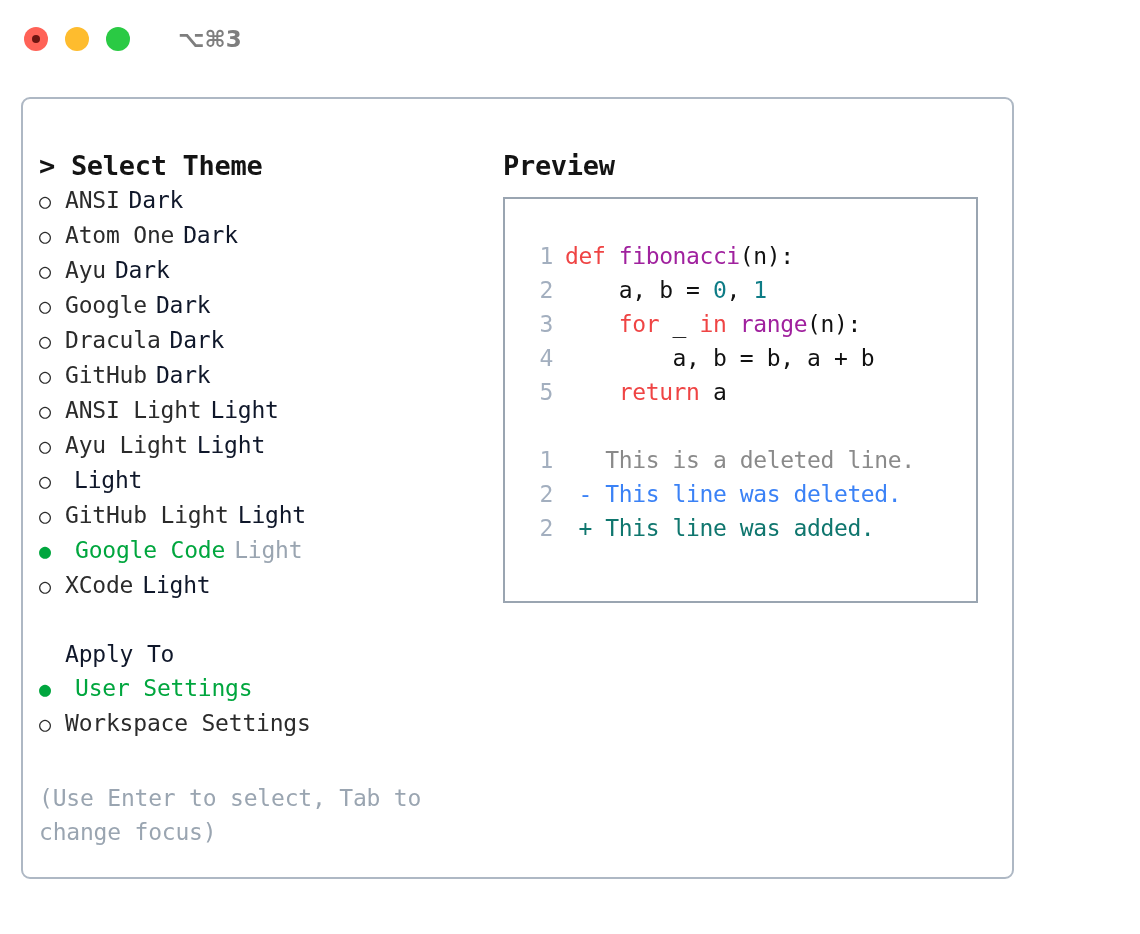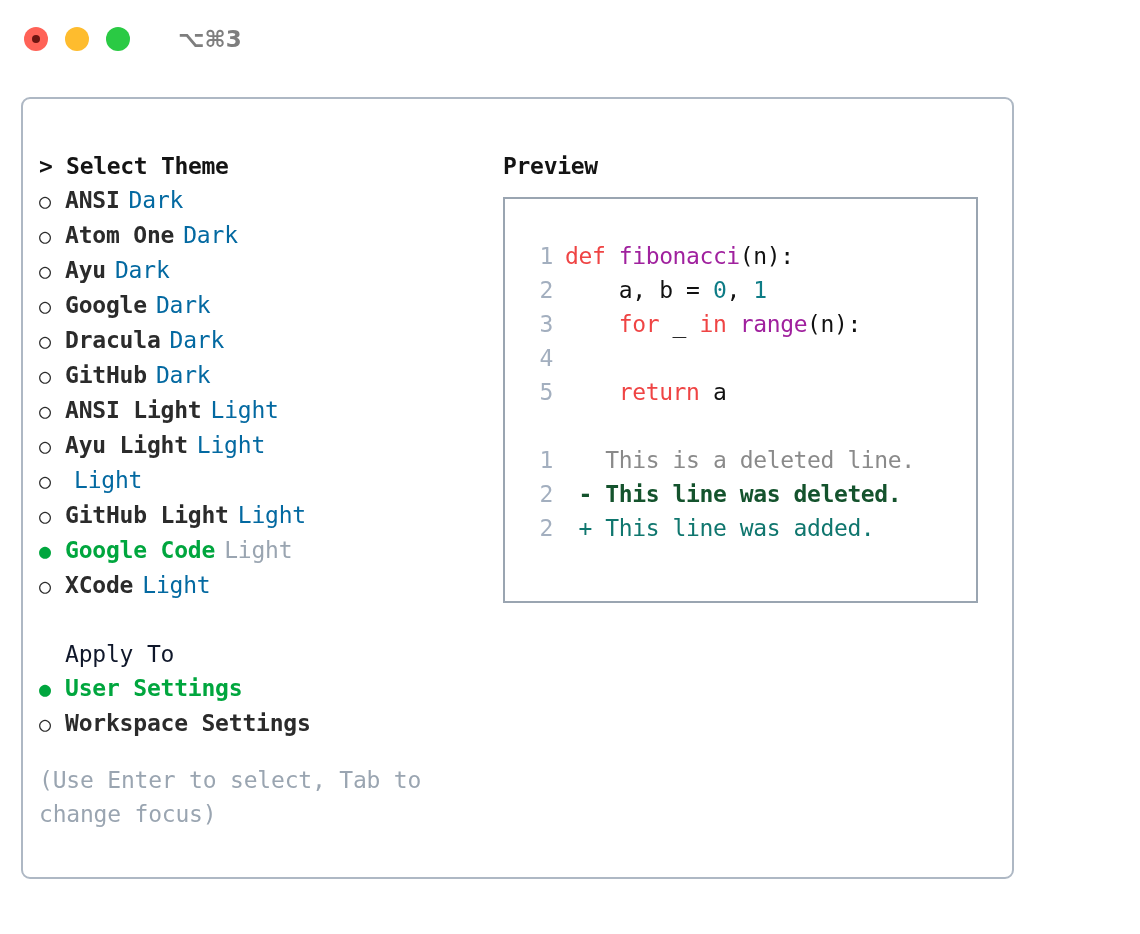--- a/index.html
+++ b/index.html
@@ -96,21 +96,21 @@
   }
   .col-right {
     position: absolute;
     left: 480px;
     top: 50px;
     width: 490px;
   }
 
   
   .heading {
-    font-size: 23px;
+    font-size: 27px;
     font-weight: 700;
     color: #141414;
     letter-spacing: -0.3px;
     white-space: pre;
     line-height: 34px;
     margin: 0;
   }
 
   
   .list {
@@ -125,42 +125,42 @@
     color: #2B2B2B;
     letter-spacing: -0.2px;
   }
   .marker {
     width: 26px;
     flex: none;
     font-size: 20px;
     color: #2B2B2B;
   }
   .list-item.selected .marker { color: #00A63E; }
-  .list-item.selected .item-label { color: #00A63E; }
-  .item-label { color: #2B2B2B; font-weight: bold; }
+  .list-item.selected .item-label { color: #00A63E; margin-left: 10px; }
+  .item-label { color: #2B2B2B; }
   .item-tag {
-    color: #0369a1;
+    color: #0f172a;
     margin-left: 9px;
   }
   .list-item.selected .item-tag { color: #9AA5B1; }
 
   
   .group-title {
     font-size: 23px;
     line-height: 34px;
     color: #0f172a;
     white-space: pre;
     padding-left: 26px;
     letter-spacing: -0.2px;
   }
   .spacer-sm { height: 34px; }
 
   
   .hint {
-    margin-top: 22px;
+    margin-top: 40px;
     font-size: 23px;
     line-height: 34px;
     color: #9AA5B1;
     width: 400px;
     white-space: pre-wrap;
     letter-spacing: -0.2px;
   }
 
   
   .code-box {
@@ -187,21 +187,21 @@
     color: #A3AFBF;
     margin-right: 12px;
   }
   .code-blank { height: 34px; }
 
   .tok-kw   { color: #ef4444; }
   .tok-fn   { color: #A0219E; margin-top: 22px; }
   .tok-num  { color: #0E7C86; }
   .tok-plain{ color: #111111; }
   .tok-ctx  { color: #8A8A8A; }
-  .tok-del  { color: #14532d; font-weight: bold; }
+  .tok-del  { color: #3b82f6; }
   .tok-add  { color: #0f766e; }
 </style>
 </head>
 <body>
 
 <div class="window">
 
   <div class="titlebar">
     <div class="lights">
       <span class="light red"></span>
@@ -247,21 +247,21 @@
 
       <div class="col-right">
 
         <div class="heading">Preview</div>
 
         <div class="code-box">
           <div id="code-lines">
               <div class="code-line"><span class="lineno">1</span><span><span class="tok-kw">def </span><span class="tok-fn">fibonacci</span><span class="tok-plain">(n):</span></span></div>
               <div class="code-line"><span class="lineno">2</span><span><span class="tok-plain">    a, b = </span><span class="tok-num">0</span><span class="tok-plain">, </span><span class="tok-num">1</span></span></div>
               <div class="code-line"><span class="lineno">3</span><span><span class="tok-plain">    </span><span class="tok-kw">for</span><span class="tok-plain"> _ </span><span class="tok-kw">in</span><span class="tok-plain"> </span><span class="tok-fn">range</span><span class="tok-plain">(n):</span></span></div>
-              <div class="code-line"><span class="lineno">4</span></div>
+              <div class="code-line"><span class="lineno">4</span><span><span class="tok-plain">        a, b = b, a + b</span></span></div>
               <div class="code-line"><span class="lineno">5</span><span><span class="tok-plain">    </span><span class="tok-kw">return</span><span class="tok-plain"> a</span></span></div>
             </div>
           <div class="code-blank"></div>
           <div id="diff-lines">
               <div class="code-line"><span class="lineno">1</span><span><span class="tok-ctx">   This is a deleted line.</span></span></div>
               <div class="code-line"><span class="lineno">2</span><span><span class="tok-del"> - This line was deleted.</span></span></div>
               <div class="code-line"><span class="lineno">2</span><span><span class="tok-add"> + This line was added.</span></span></div>
             </div>
         </div>
       </div>

